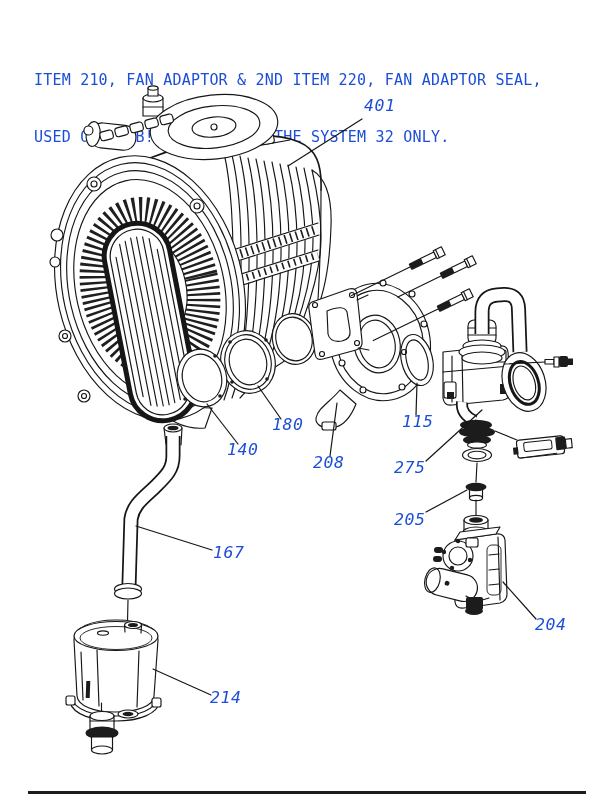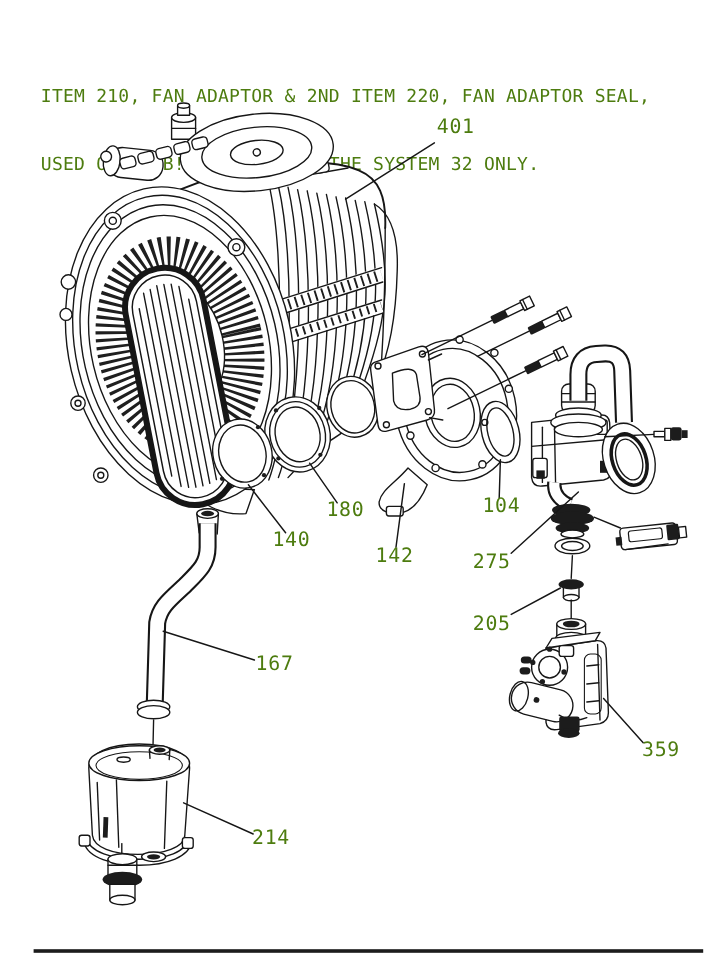--- a/index.html
+++ b/index.html
@@ -1,19 +1,19 @@
 <!DOCTYPE html>
 <html><head>
 <meta charset="utf-8">
 <style>
   html,body{margin:0;padding:0;background:#ffffff;}
   #screen{position:relative;width:600px;height:800px;background:#ffffff;overflow:hidden;
-          font-family:"DejaVu Sans Mono","Liberation Mono",monospace;color:#4d7c0f;border-radius:19px;}
+          font-family:"DejaVu Sans Mono","Liberation Mono",monospace;color:#1d4ed8;border-radius:19px;}
   .hdr{position:absolute;left:34px;top:33px;font-size:15px;line-height:19px;letter-spacing:.2px;white-space:pre;}
-  .callout{position:absolute;font-size:16.5px;letter-spacing:.6px;line-height:16px;}
+  .callout{position:absolute;font-size:16.5px;letter-spacing:.6px;line-height:16px;font-style:italic;}
   svg{position:absolute;left:0;top:0;}
   .ln{stroke:#161616;fill:none;stroke-width:1.15;stroke-linecap:round;stroke-linejoin:round;}
   .th{stroke-width:1.6;}
   .wf{fill:#ffffff;stroke:#161616;stroke-width:1.15;stroke-linejoin:round;}
   .df{fill:#1c1c1c;stroke:none;}
   .db{stroke:#1c1c1c;stroke-width:6;fill:none;stroke-linecap:round;}
   .fins{fill:none;stroke:#1f1f1f;stroke-width:34;stroke-dasharray:2.4 3.3;}
   .rackw{stroke:#ffffff;stroke-width:13;fill:none;}
   .rackd{stroke:#1d1d1d;stroke-width:9;fill:none;stroke-dasharray:1.6 4.2;}
   .rackw2{stroke:#ffffff;stroke-width:11;fill:none;}
@@ -401,21 +401,21 @@
       <line class="ldr" x1="536" y1="619" x2="503" y2="582"></line>
       <line class="ldr" x1="211" y1="695" x2="153" y2="669"></line>
     </g>
 
     <rect class="df" x="28" y="791" width="558" height="3"></rect>
   </svg>
 
   <div class="callout" style="left:364px;top:98px">401</div>
   <div class="callout" style="left:272px;top:417px">180</div>
   <div class="callout" style="left:227px;top:442px">140</div>
-  <div class="callout" style="left:313px;top:455px">142</div>
-  <div class="callout" style="left:402px;top:414px">104</div>
+  <div class="callout" style="left:313px;top:455px">208</div>
+  <div class="callout" style="left:402px;top:414px">115</div>
   <div class="callout" style="left:394px;top:460px">275</div>
   <div class="callout" style="left:394px;top:512px">205</div>
   <div class="callout" style="left:213px;top:545px">167</div>
-  <div class="callout" style="left:535px;top:617px">359</div>
+  <div class="callout" style="left:535px;top:617px">204</div>
   <div class="callout" style="left:210px;top:690px">214</div>
 
 </div>
 
 </body></html>

